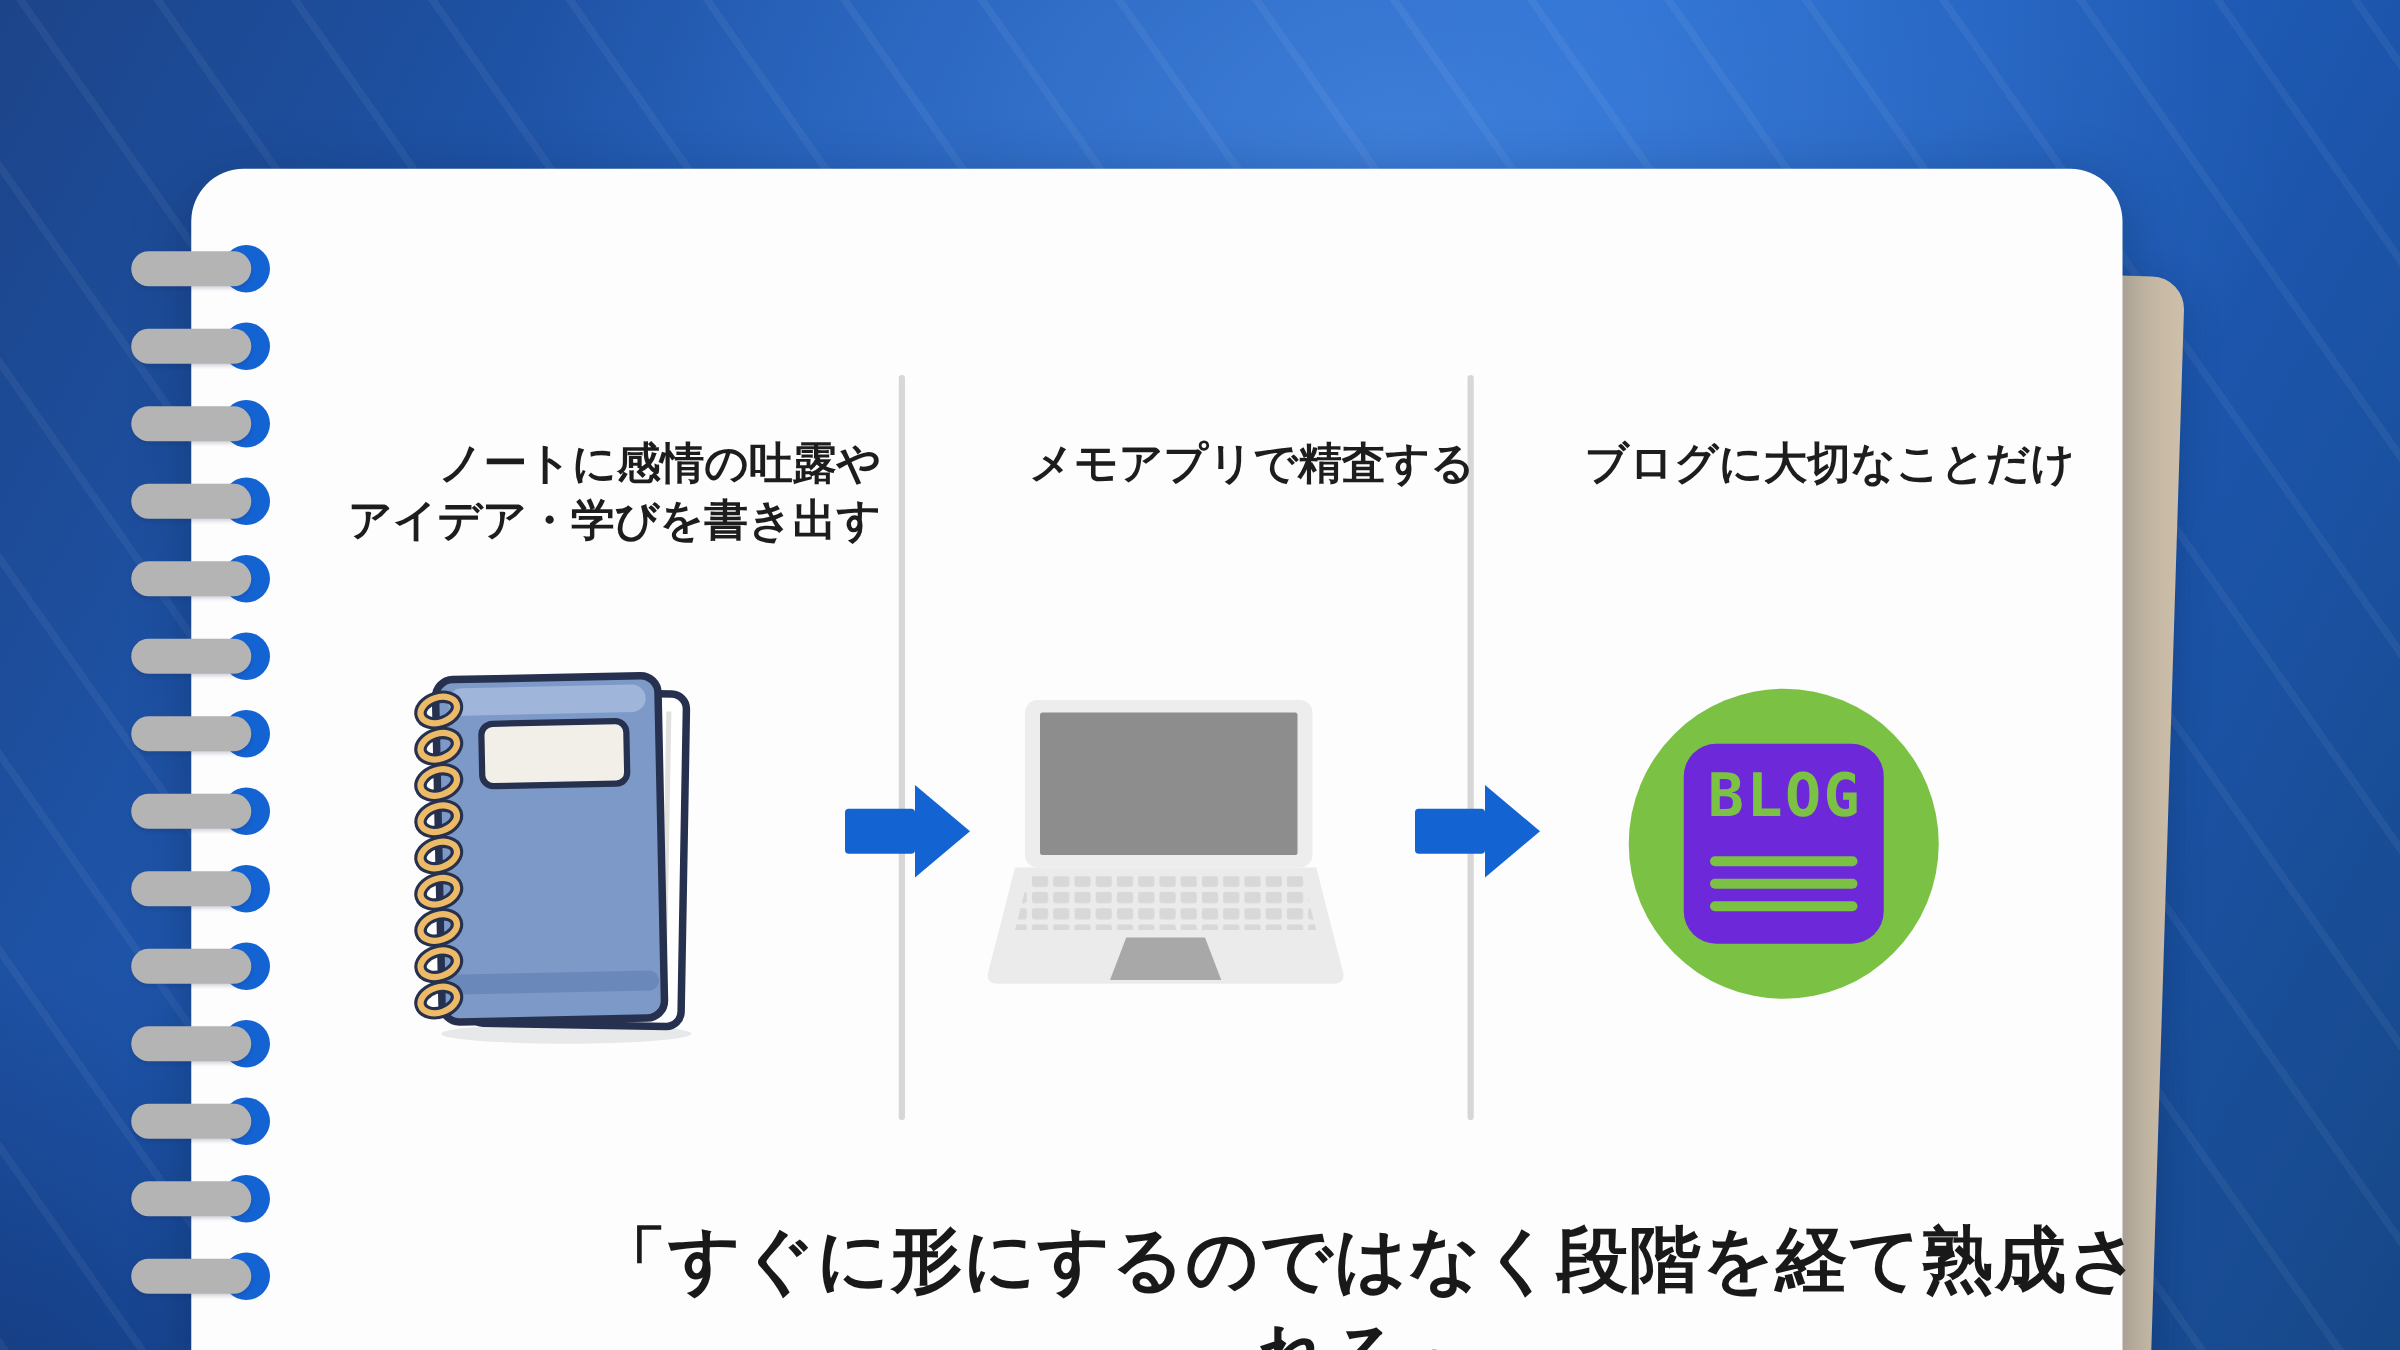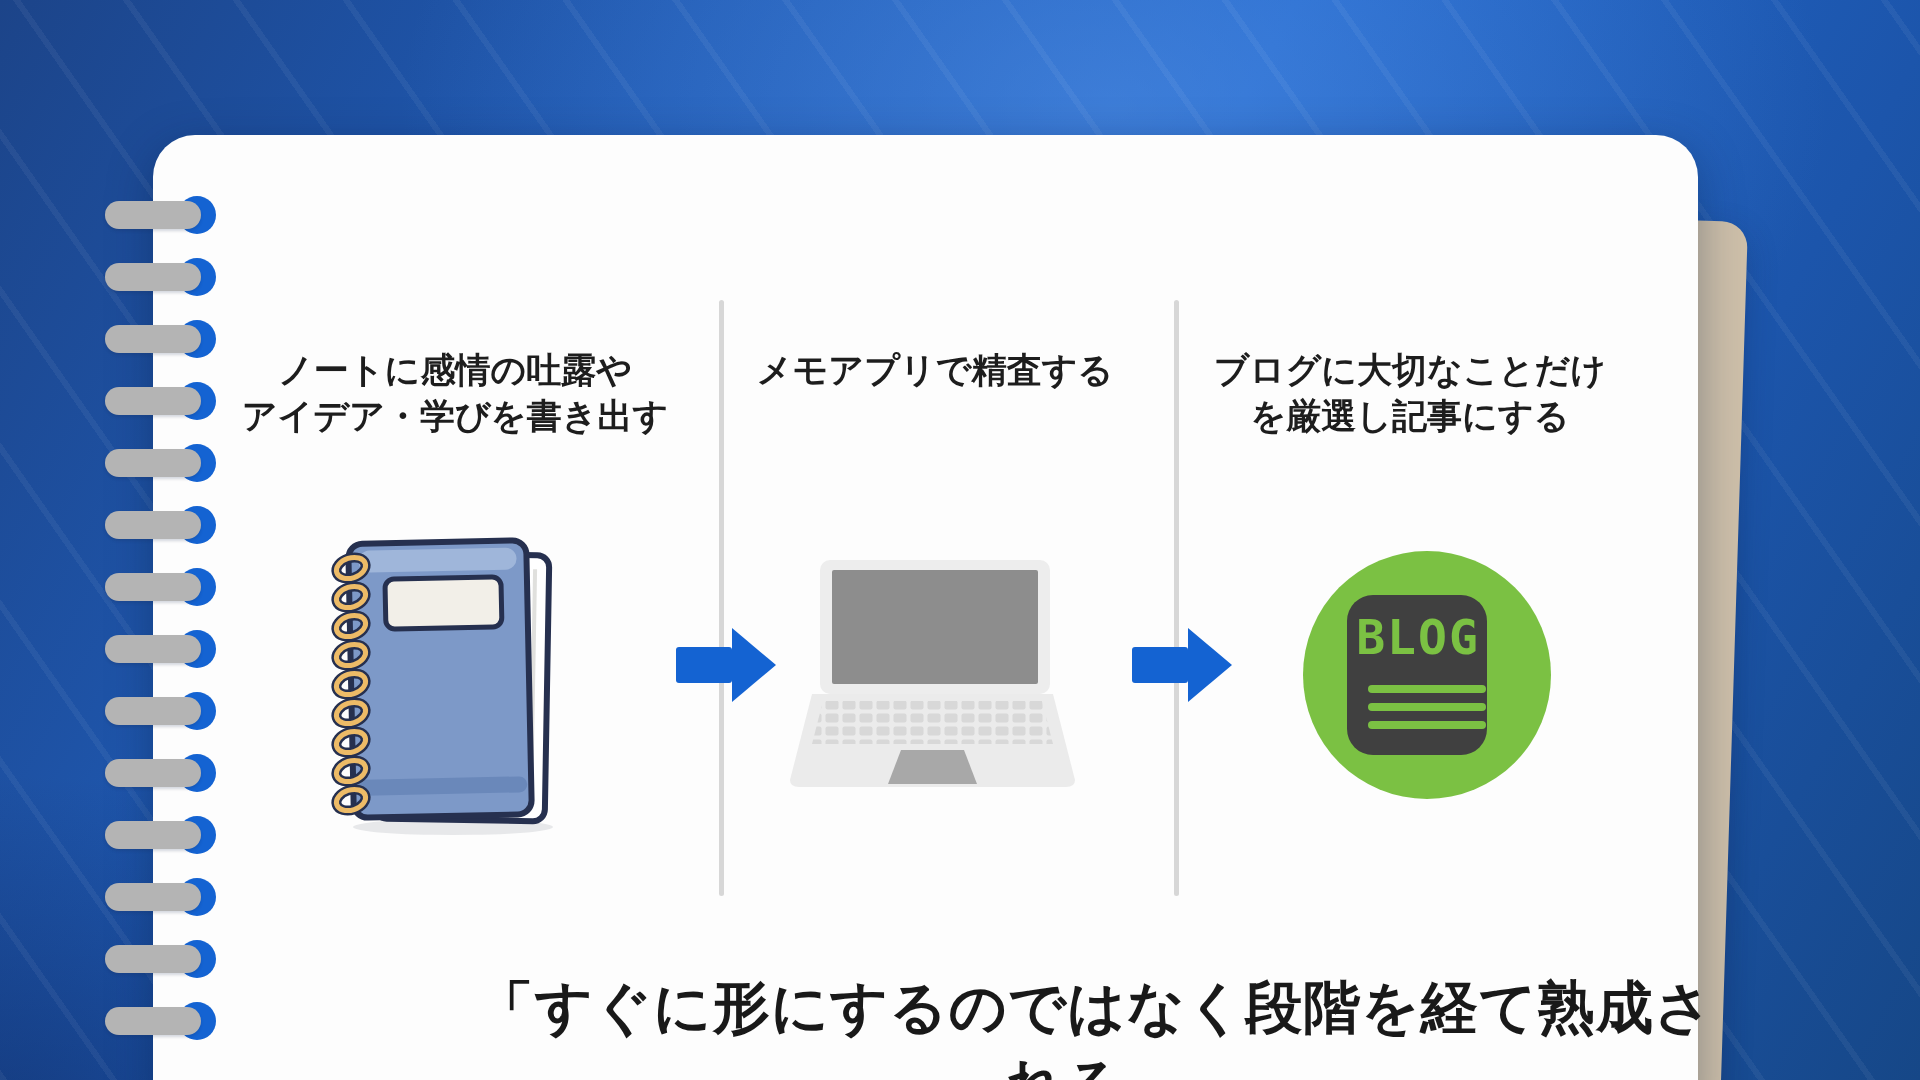--- a/index.html
+++ b/index.html
@@ -18,32 +18,32 @@
   .page-card{position:absolute;left:153px;top:135px;width:1545px;height:1000px;background:#fdfdfd;
       border-radius:42px;z-index:2;box-shadow:0 12px 45px rgba(5,25,60,.35);}
   .rings{position:absolute;left:0;top:0;width:240px;height:1080px;z-index:4;}
   .ring{position:absolute;left:105px;width:115px;height:38px;}
   .ring .hole{position:absolute;left:73px;top:0;width:38px;height:38px;border-radius:50%;background:#1463d2;}
   .ring .pill{position:absolute;left:0;top:5px;width:96px;height:28px;border-radius:14px;background:#b4b4b4;
       box-shadow:0 2px 3px rgba(20,40,80,.18);}
   .title{position:absolute;left:230px;top:194px;z-index:5;font-size:46px;font-weight:bold;color:#191919;letter-spacing:1px;}
   .divider{position:absolute;top:300px;width:5px;height:596px;background:#d7d7d7;border-radius:3px;z-index:3;}
   .d1{left:719px;} .d2{left:1174px;}
-  .step-label{position:absolute;top:348px;text-align:center;font-size:35px;line-height:1.32;font-weight:bold;color:#1d1d1d;z-index:5;}
+  .step-label{position:absolute;top:348px;text-align:right;font-size:35px;line-height:1.32;font-weight:bold;color:#1d1d1d;z-index:5;}
   .step-label span{display:block;}
   .s1{left:205px;width:500px;} .s2{left:690px;width:490px;} .s3{left:1160px;width:500px;}
   .notebook{position:absolute;left:325px;top:528px;width:240px;height:310px;z-index:5;}
   .laptop{position:absolute;left:790px;top:556px;width:285px;height:236px;z-index:5;}
   .arrow{position:absolute;width:100px;height:74px;z-index:6;}
   .a1{left:676px;top:628px;} .a2{left:1132px;top:628px;}
   .arrow .bar{position:absolute;left:0;top:19px;width:56px;height:36px;background:#1463d2;border-radius:3px;}
   .arrow .head{position:absolute;left:56px;top:0;width:0;height:0;
       border-left:44px solid #1463d2;border-top:37px solid transparent;border-bottom:37px solid transparent;}
   .blog-badge{position:absolute;left:1303px;top:551px;width:248px;height:248px;border-radius:50%;background:#7bc143;z-index:5;}
-  .blog-sheet{position:absolute;left:44px;top:44px;width:140px;height:160px;background:#404040;border-radius:26px;}
+  .blog-sheet{position:absolute;left:44px;top:44px;width:160px;height:160px;background:#6d28d9;border-radius:26px;}
   .blog-word{position:absolute;left:0;top:14px;width:100%;text-align:center;
       font-family:"DejaVu Sans Mono",monospace;font-weight:bold;font-size:48px;color:#7bc143;letter-spacing:2px;text-indent:2px;}
   .blog-line{position:absolute;left:21px;width:118px;height:8px;border-radius:4px;background:#7bc143;}
   .bl1{top:90px;} .bl2{top:108px;} .bl3{top:126px;}
   .quote{position:absolute;left:460px;top:970px;width:1270px;text-align:center;
       font-size:57px;font-weight:bold;color:#191919;z-index:5;letter-spacing:1px;}
 </style>
 </head>
 <body>
 
@@ -59,21 +59,20 @@
 
   <div class="step-label s1">
     <span>ノートに感情の吐露や</span>
     <span>アイデア・学びを書き出す</span>
   </div>
   <div class="step-label s2">
     <span>メモアプリで精査する</span>
   </div>
   <div class="step-label s3">
     <span>ブログに大切なことだけ</span>
-    <span>を厳選し記事にする</span>
   </div>
 
   <svg class="notebook" viewBox="0 0 240 310">
     <ellipse cx="128" cy="299" rx="100" ry="8" fill="rgba(40,50,70,0.10)"></ellipse>
     <g transform="rotate(1 140 160)">
       <rect x="52" y="26" width="170" height="266" rx="12" fill="#ffffff" stroke="#26304f" stroke-width="6"></rect>
       <line x1="208" y1="40" x2="208" y2="280" stroke="#e0e0dd" stroke-width="4"></line>
     </g>
     <g transform="rotate(-1.2 118 150)">
       <rect x="26" y="14" width="178" height="274" rx="14" fill="#7d99c8" stroke="#26304f" stroke-width="6"></rect>

